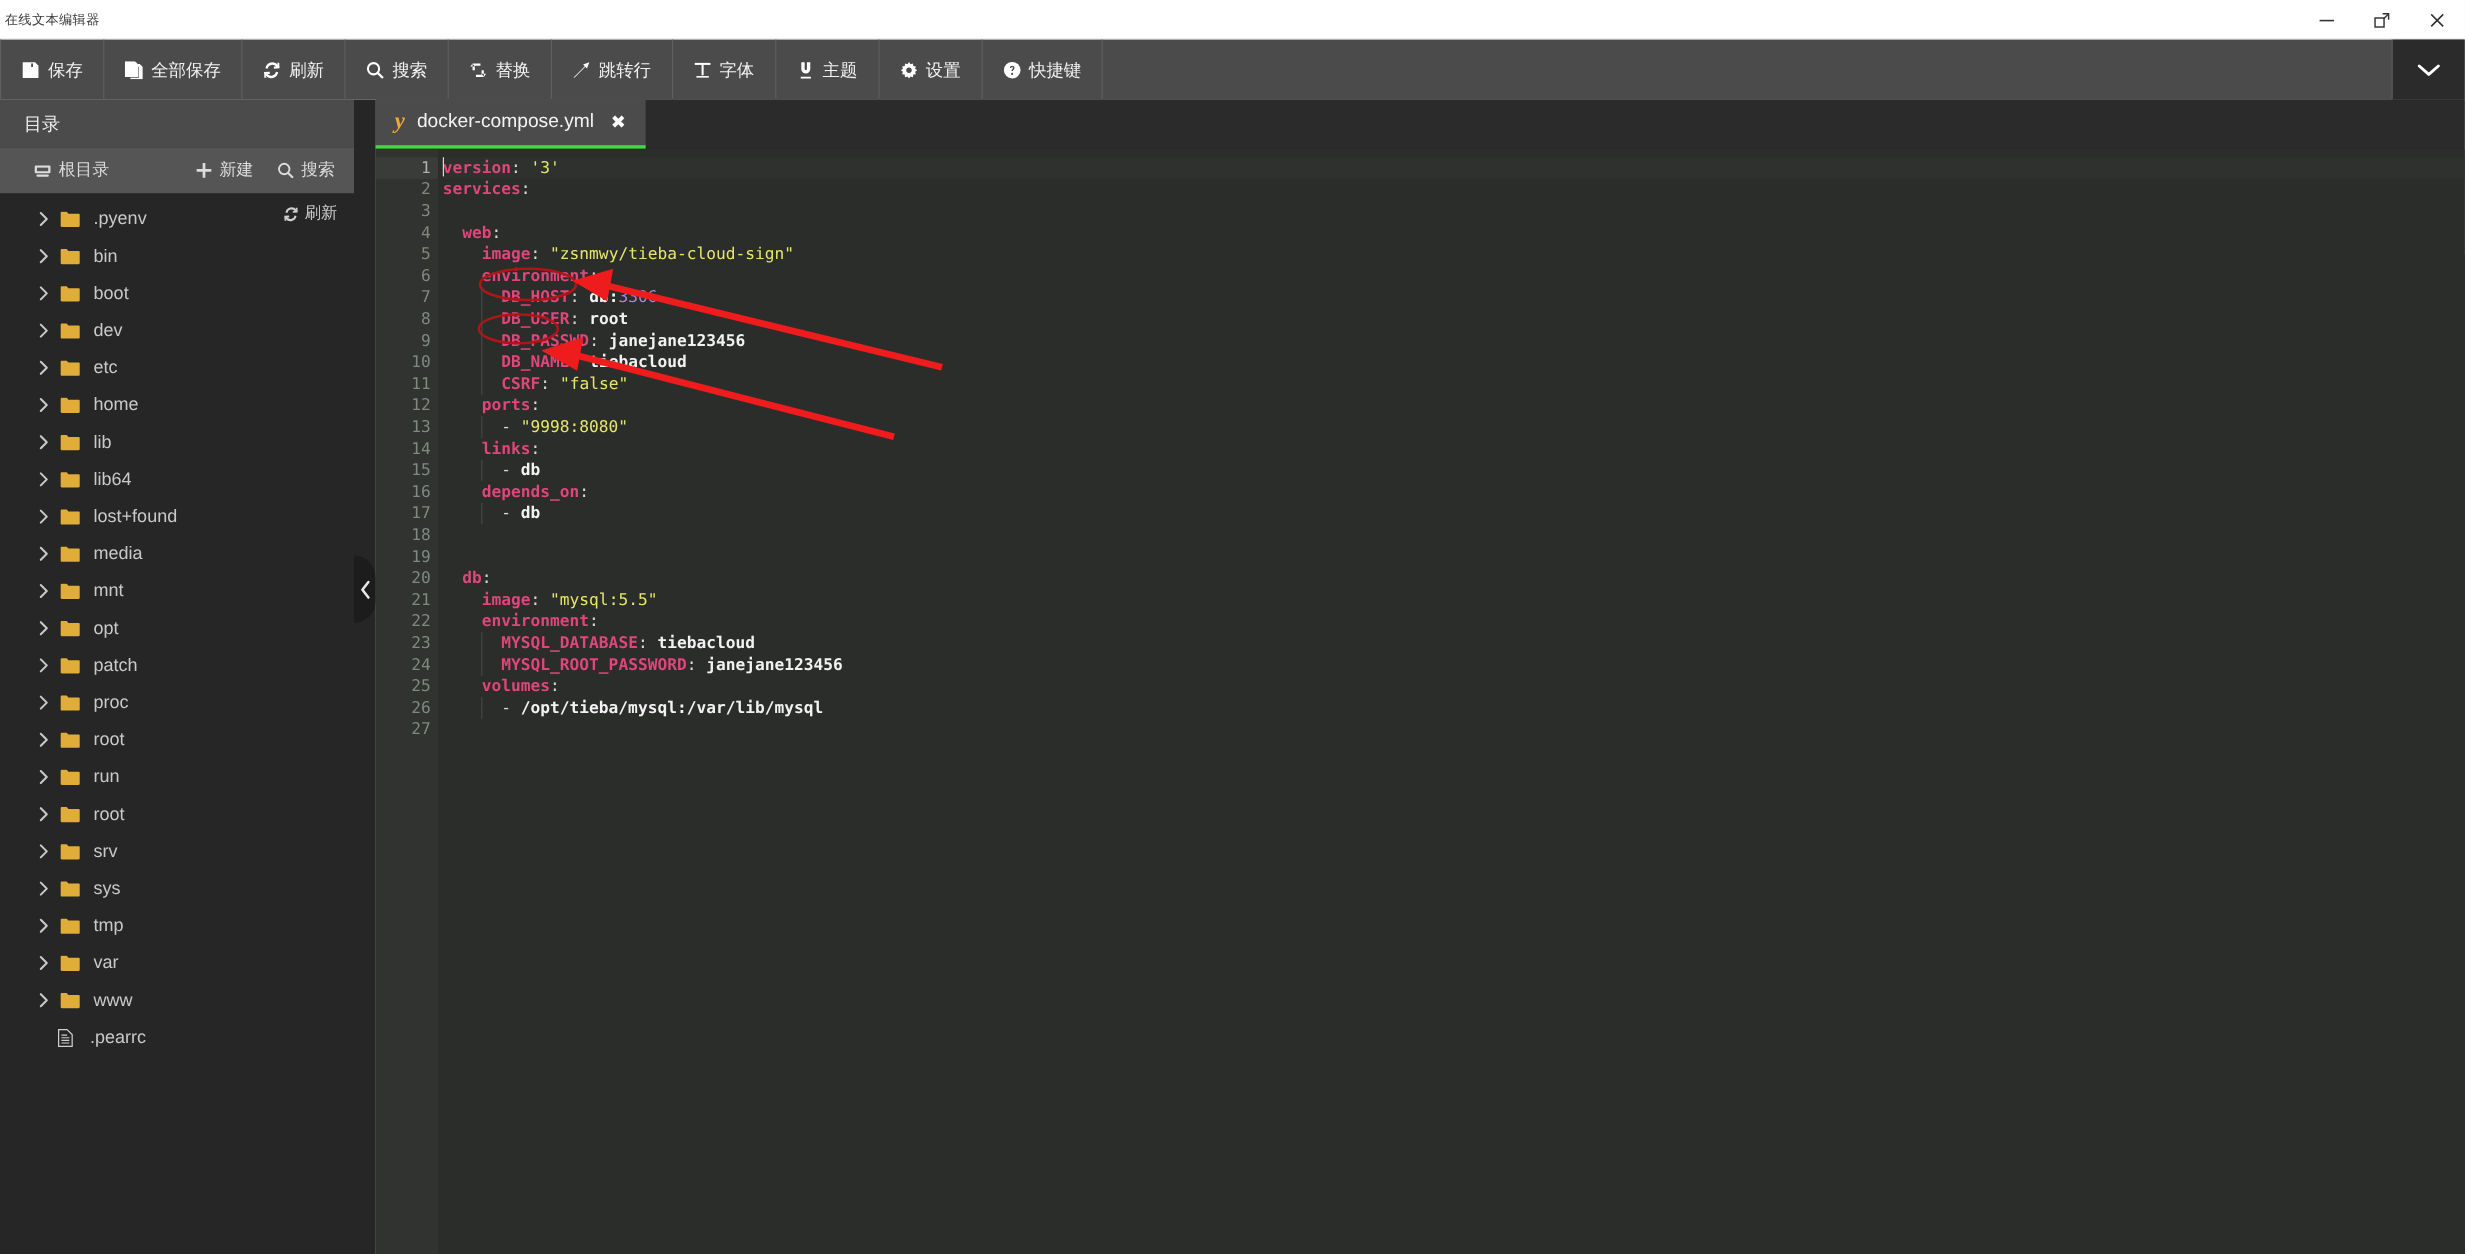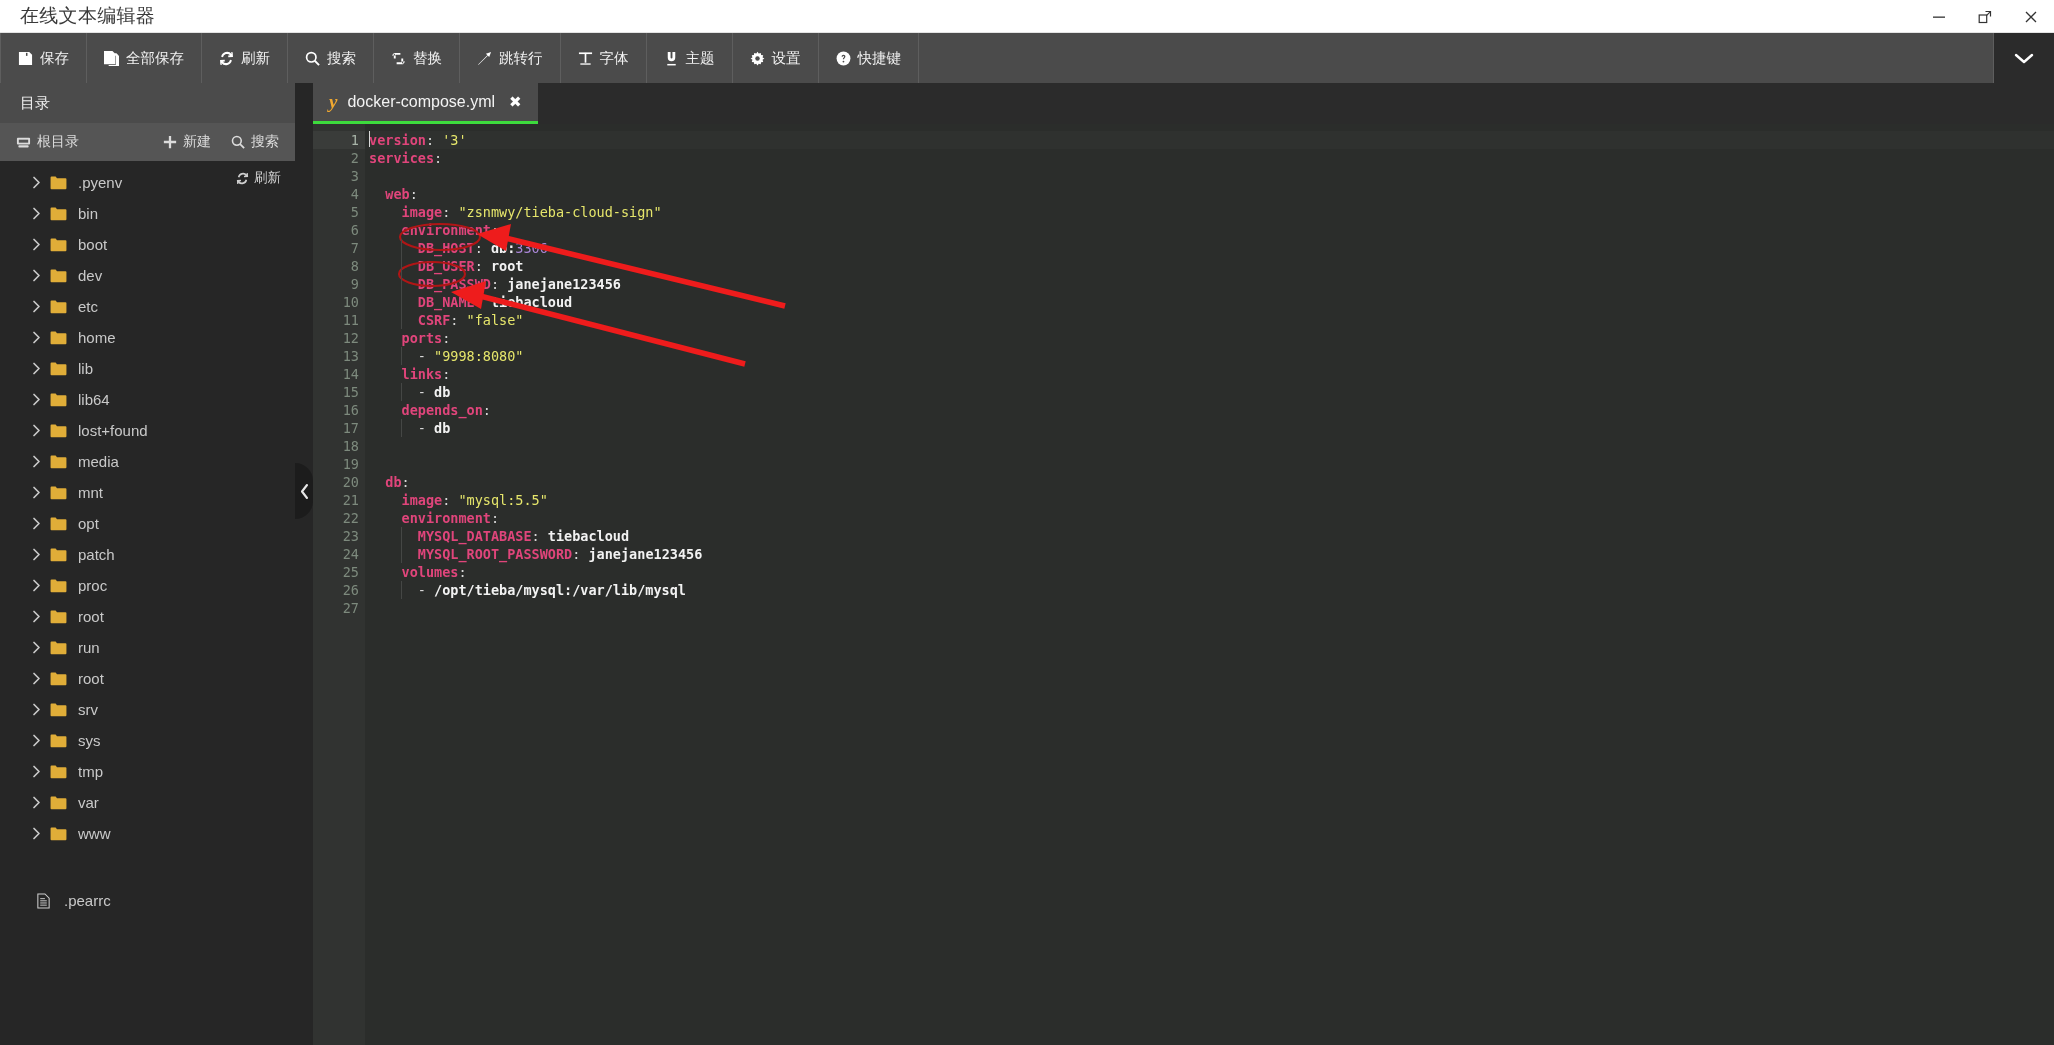--- a/index.html
+++ b/index.html
@@ -12,22 +12,22 @@
 
   
   .titlebar {
     height: 33px;
     background: #ffffff;
     display: flex; align-items: center;
     border-bottom: 1px solid #e3e3e3;
     position: relative;
   }
   .titlebar-text {
-    margin-left: 20px;
-    font-size: 19px;
+    margin-left: 4px;
+    font-size: 11px;
     color: #3a3a3a;
     letter-spacing: .3px;
   }
   .win-controls {
     position: absolute; right: 0; top: 0;
     height: 33px; display: flex; align-items: center;
   }
   .win-btn {
     width: 46px; height: 33px;
     display: flex; align-items: center; justify-content: center;
@@ -80,21 +80,21 @@
     background: #4b4b4b;
     display: flex; align-items: center;
     padding-left: 20px;
     color: #f0f0f0;
     font-size: 15px;
   }
   .sb-tools {
     height: 38px;
     background: #555555;
     display: flex; align-items: center;
-    color: #dcdcdc; font-size: 14px;
+    color: #dcdcdc; font-size: 14px; padding-left: 12px;
   }
   .sb-tool {
     display: flex; align-items: center; gap: 6px;
     padding: 0 10px;
     cursor: default; white-space: nowrap;
   }
   .sb-tool:first-child { padding-left: 16px; }
   .sb-tool svg { display: block; fill: #dcdcdc; }
   .sb-tools .grow { flex: 1; }
 
@@ -120,21 +120,21 @@
     cursor: default;
     position: relative;
   }
   .tree-row .chev {
     width: 18px; display: inline-flex; align-items: center;
     color: #c9c9c9;
   }
   .tree-row .chev svg { display:block; fill:#c9c9c9; }
   .tree-row .fico { width: 26px; display:inline-flex; align-items:center; }
   .tree-row .fico svg { display: block; }
-  .tree-row.is-file { padding-left: 36px; margin-top: 36px; }
+  .tree-row.is-file { padding-left: 47px; }
   .tree-row .lbl { margin-left: 2px; }
 
   
   .collapse-handle {
     width: 18px;
     background: #262626;
     position: relative;
     flex: 0 0 18px;
   }
   .collapse-handle .knob {

